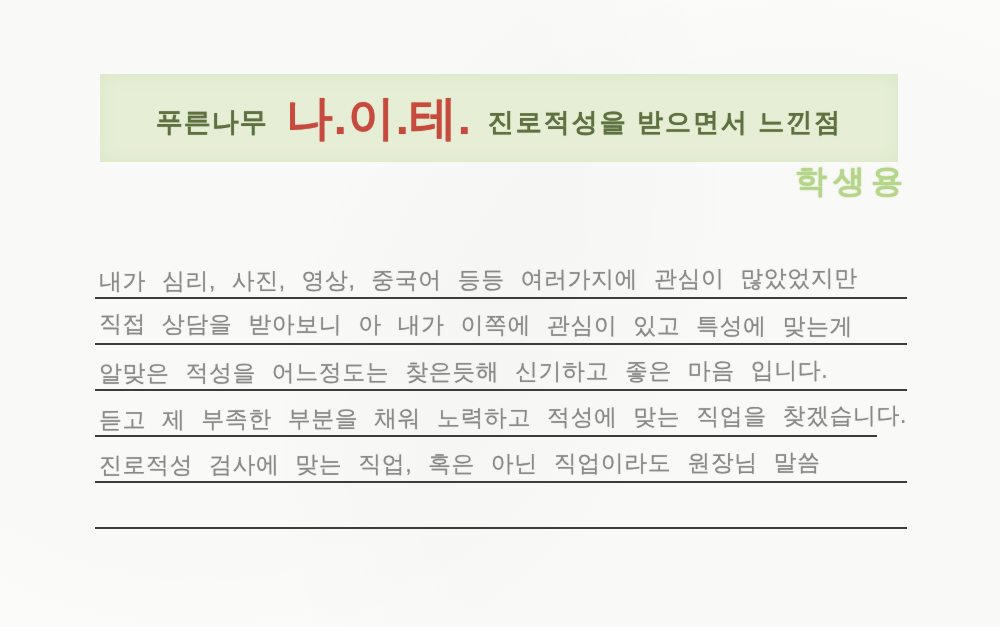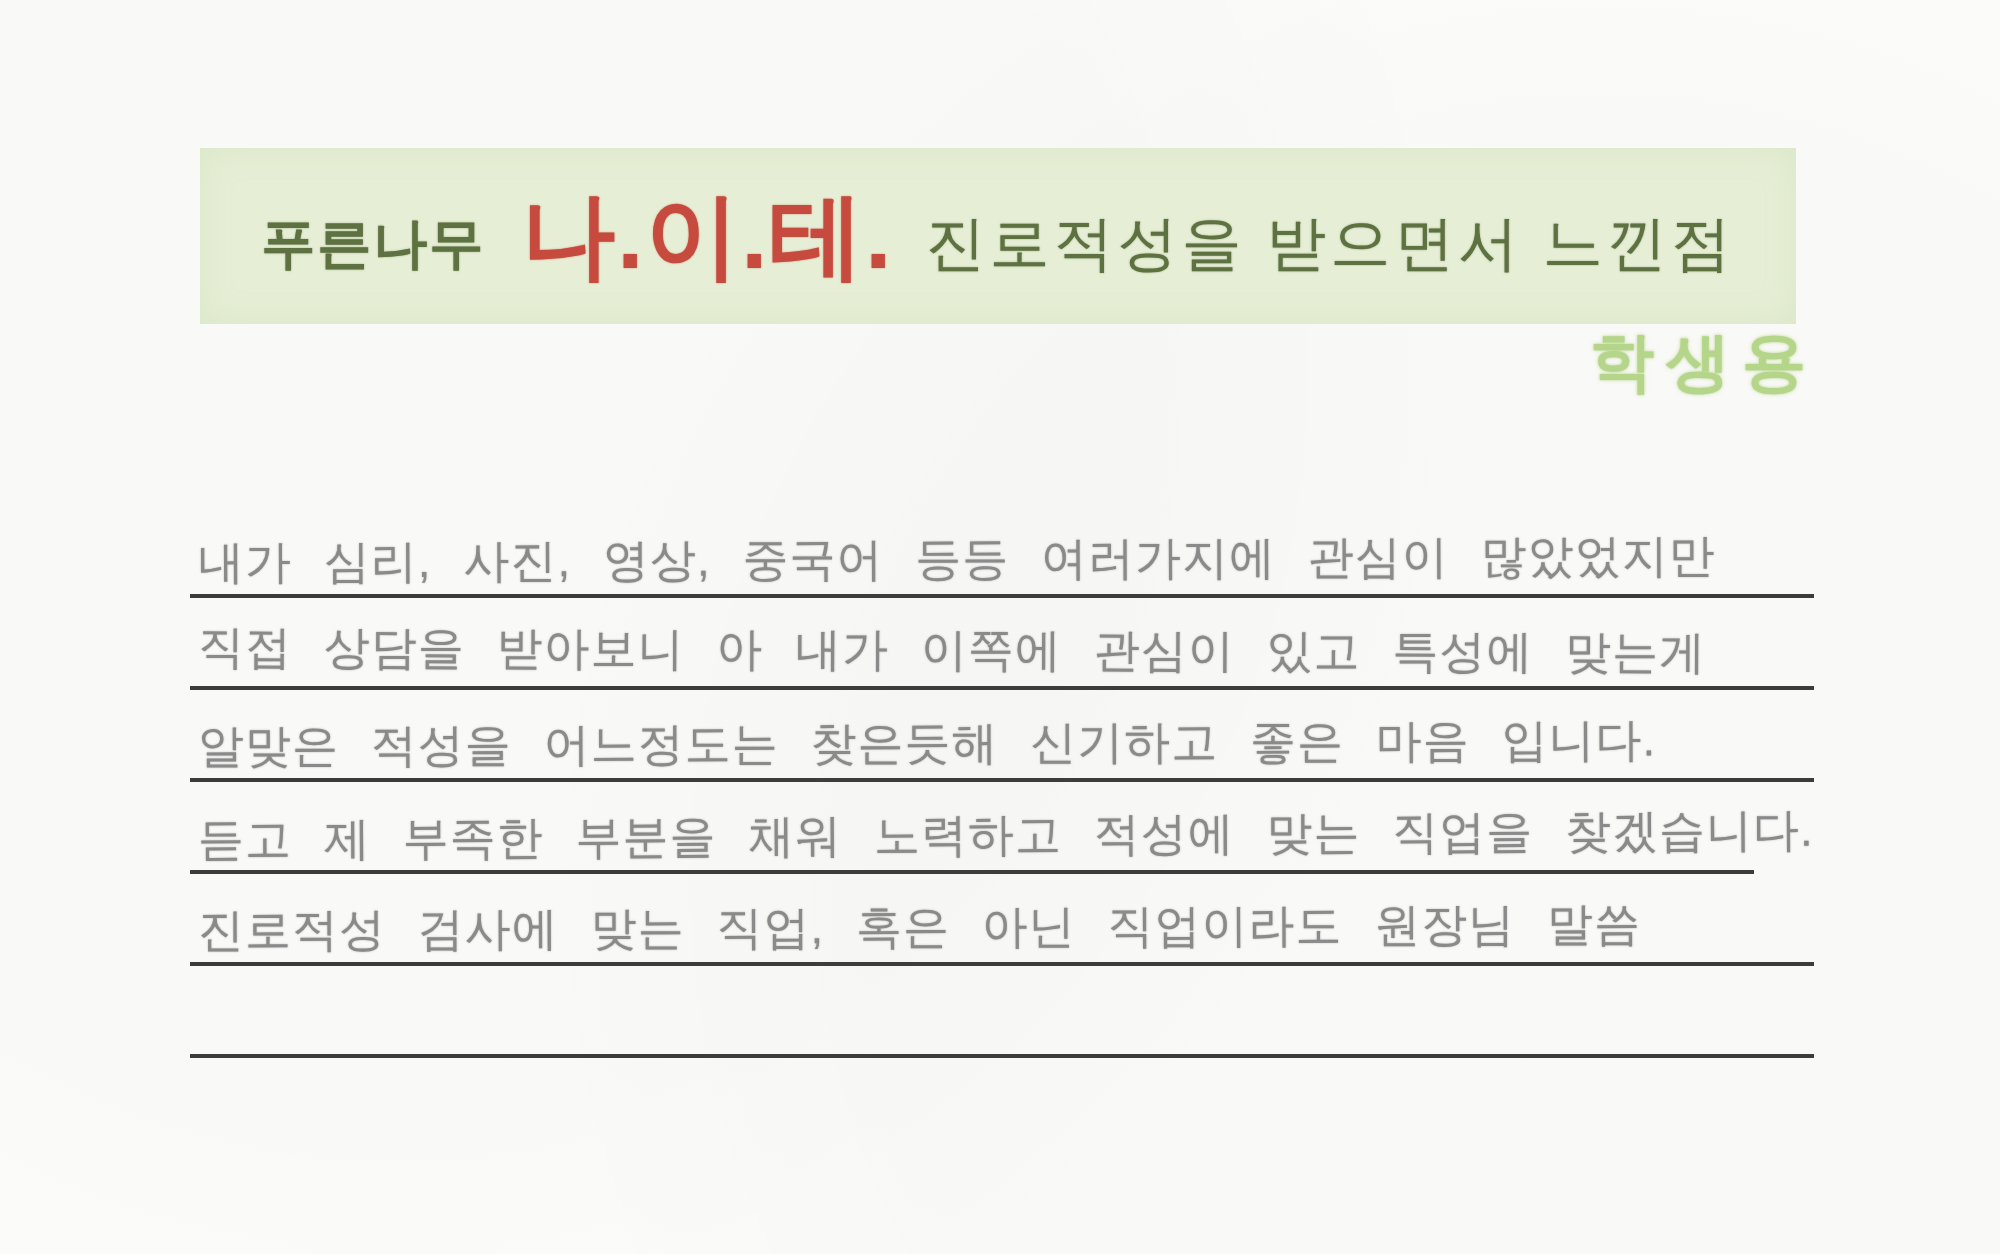--- a/index.html
+++ b/index.html
@@ -51,22 +51,22 @@
   .banner .brand {
     color: var(--banner-red);
     font-size: 47px;
     font-weight: bold;
     letter-spacing: 1px;
     margin: 0 16px 0 18px;
     text-shadow: 0 0 1px rgba(198,75,62,0.6);
   }
   .banner .suffix {
     color: var(--banner-green);
-    font-size: 30px;
-    font-weight: normal;
+    font-size: 26px;
+    font-weight: bold;
     letter-spacing: 2px;
     padding-top: 8px;
     text-shadow: 0 0 1px rgba(94,113,64,0.55);
   }
 
   
   .stamp {
     position: absolute;
     left: 795px; top: 160px;
     color: var(--stamp-green);

